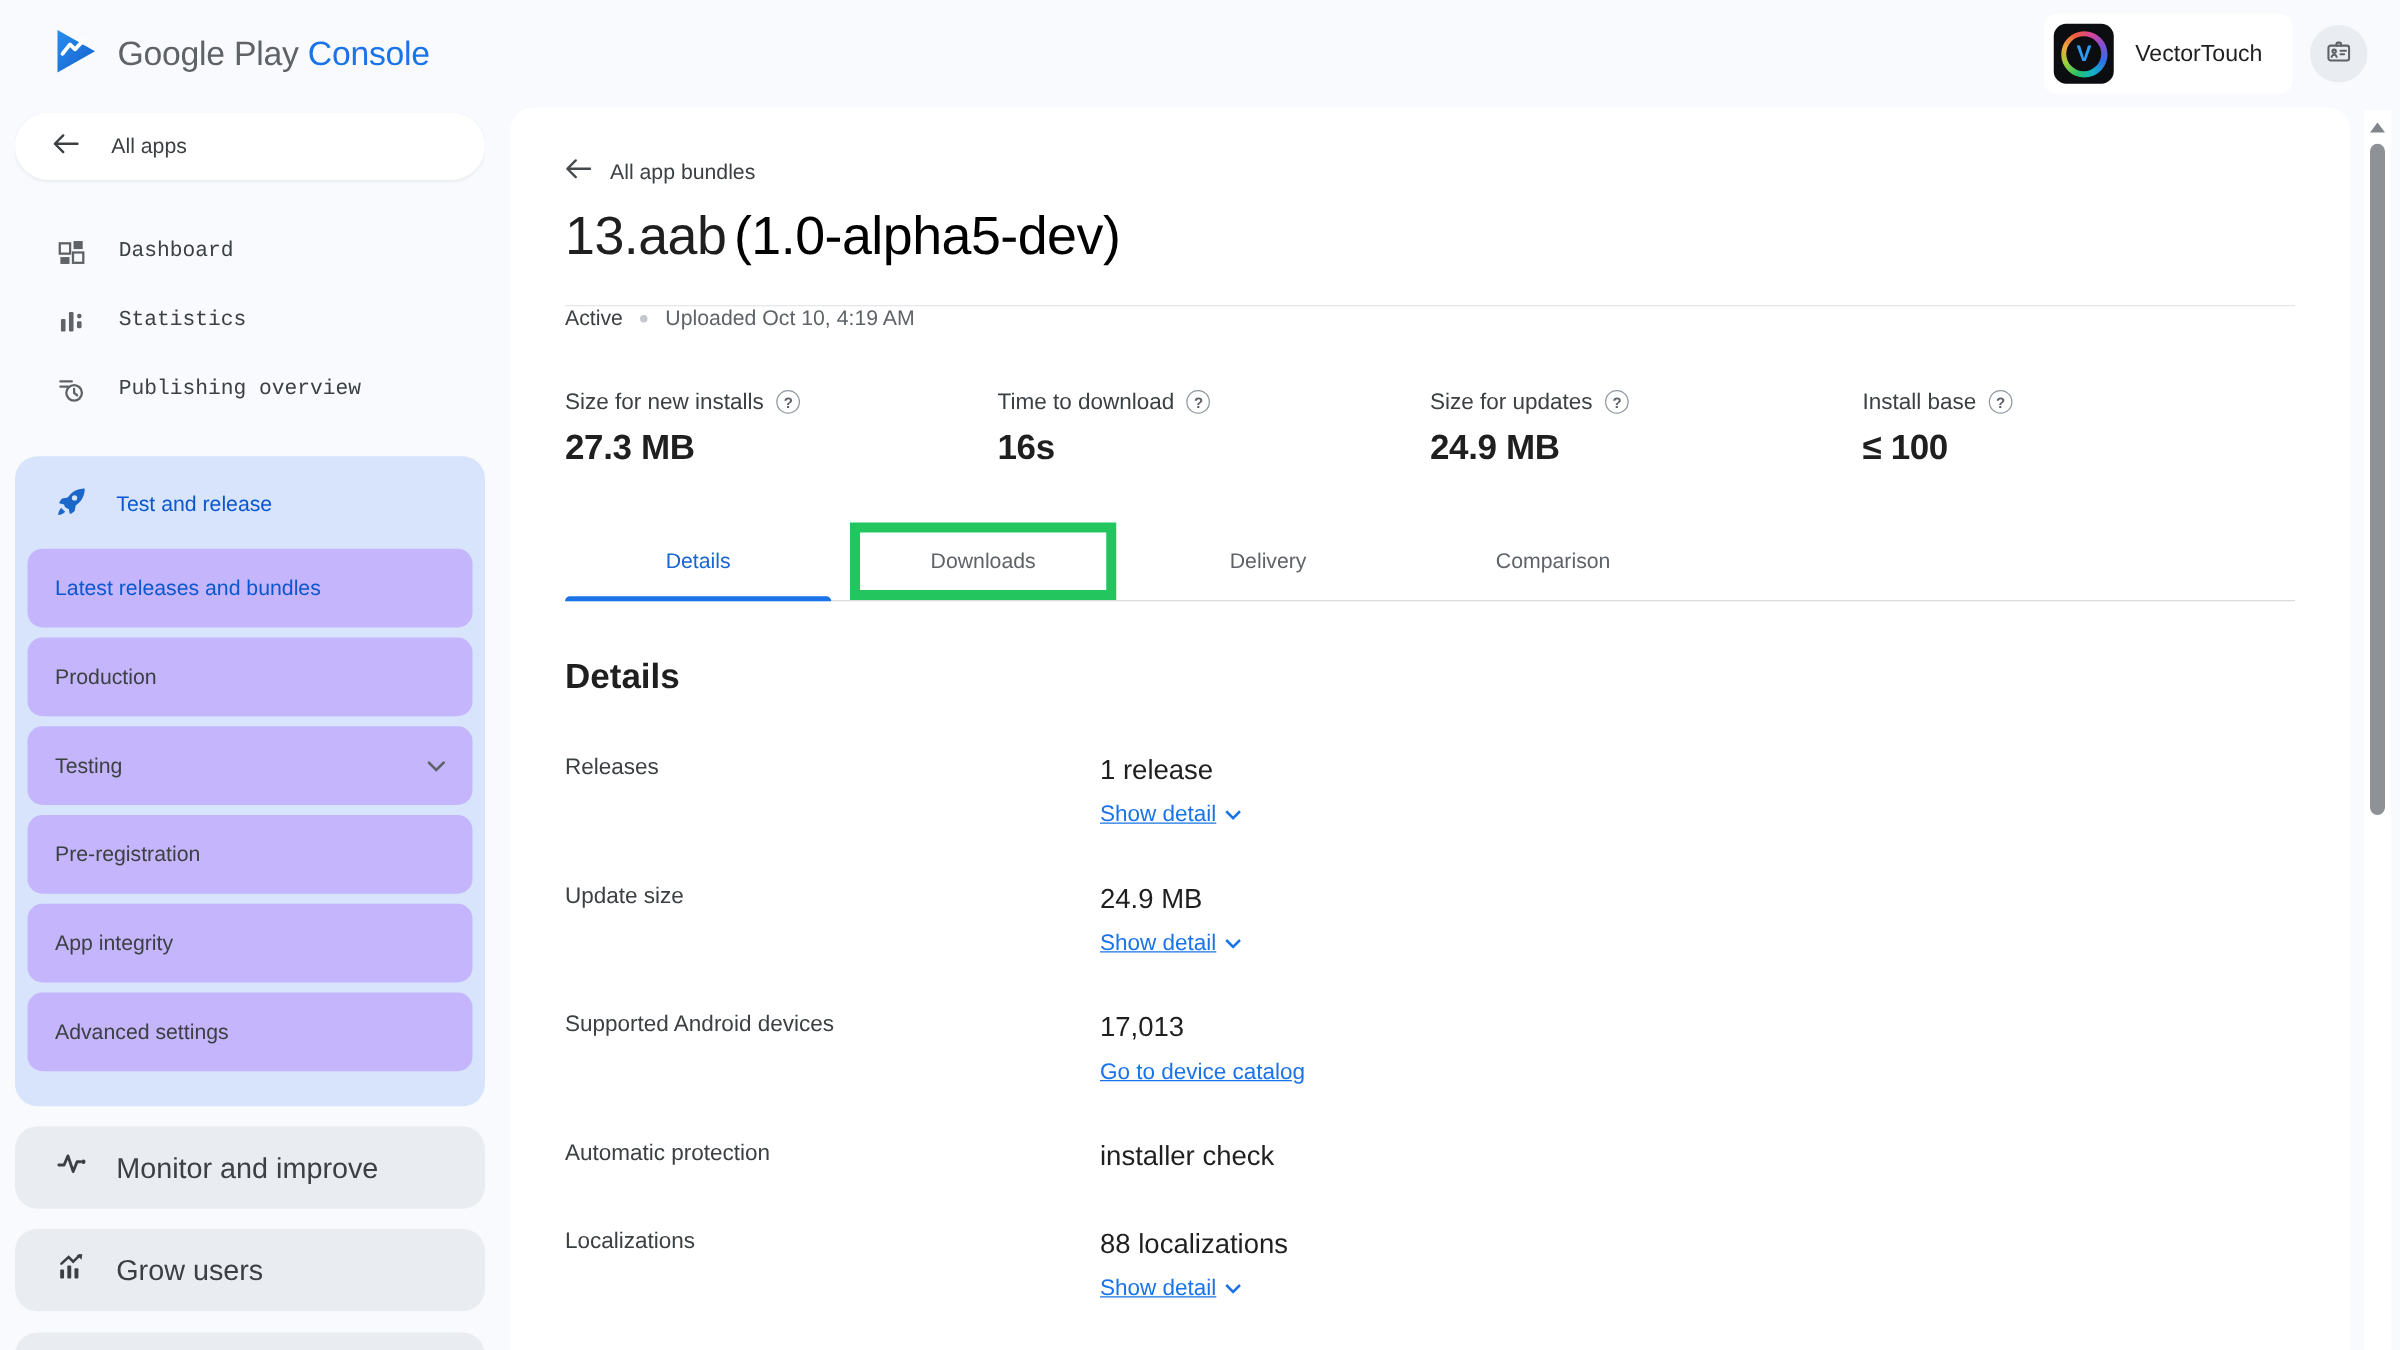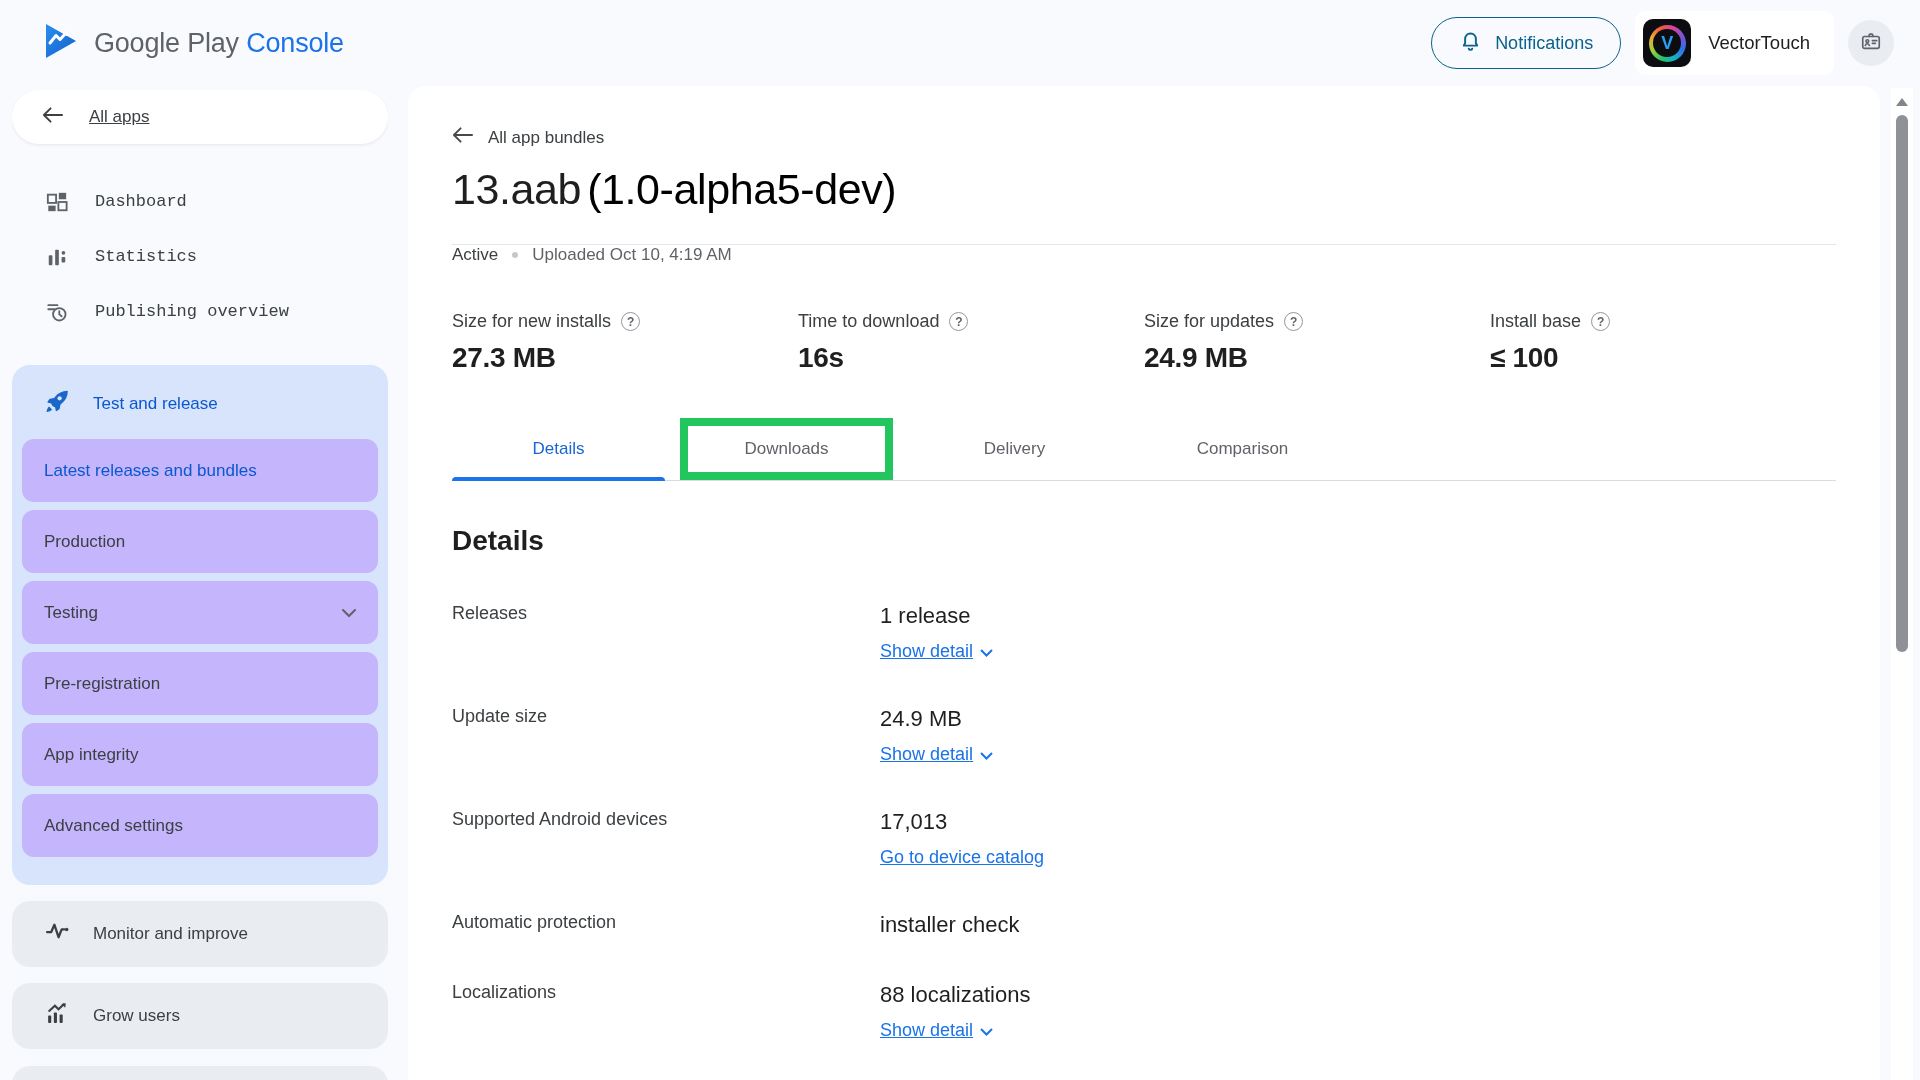--- a/index.html
+++ b/index.html
@@ -27,34 +27,34 @@
   .avatar-core { width:28px; height:28px; border-radius:50%; background:#0c0d11; display:grid; place-items:center;
     color:#2d9cf4; font-size:18px; font-weight:700; }
   .account-name { font-size:18.5px; font-weight:500; color:#1f1f1f; }
   .badge-btn { width:46px; height:46px; border-radius:50%; background:#e9edf2; border:none; display:grid;
     place-items:center; cursor:pointer; }
 
   
   .sidebar { position:absolute; left:12px; top:90px; width:376px; bottom:0; overflow:hidden; }
   .all-apps { height:54px; background:#fff; border-radius:27px; display:flex; align-items:center;
     padding-left:30px; gap:26px; box-shadow:0 1px 3px rgba(60,64,67,.10); font-size:17px; font-weight:500;
-    color:#3c4043; cursor:pointer;text-decoration:underline; }
+    color:#3c4043; cursor:pointer; }
   .nav { margin-top:30px;font-family:Liberation Mono, monospace; }
   .nav-item { display:flex; align-items:center; height:55px; gap:26px; padding-left:33px;
     font-size:17px; color:#3c4043; cursor:pointer; }
   .nav-item .nicon { width:24px; display:grid; place-items:center; }
   .section-blue { margin-top:26px; background:#d7e4fc; border-radius:18px; padding-bottom:20px; }
   .section-blue-header { display:flex; align-items:center; gap:23px; padding:23px 0 19px 31px;
     color:#0b57d0; font-size:17px; font-weight:500; cursor:pointer; }
   .sub-card { margin:0 10px 8px; height:63px; background:#c4b5fd; border-radius:12px; display:flex;
     align-items:center; padding:0 22px; font-size:17px; color:#3c4043; cursor:pointer; }
   .sub-card.active { color:#0b57d0; font-weight:500; }
   .sub-card .chev { margin-left:auto; }
   .section-gray { margin-top:16px; background:#e9edf2; border-radius:18px; height:66px; display:flex;
-    align-items:center; gap:23px; padding-left:33px; font-size:17px; font-weight:500; color:#3c4043;
+    align-items:center; gap:23px; padding-left:33px; font-size:23px; font-weight:500; color:#3c4043;
     cursor:pointer; position:relative; }
   .section-gray.partial { margin-top:17px; height:60px; border-radius:18px 18px 0 0; }
 
   
   .main { position:absolute; left:408px; top:86px; right:40px; bottom:0; background:#fff;
     border-radius:18px 18px 0 0; padding:40px 44px 0; }
   .breadcrumb { display:flex; align-items:center; gap:15px; font-size:17px; color:#3c4043; cursor:pointer; width:max-content; }
   .page-title { margin-top:16px; font-size:43px; font-weight:500; color:#1f1f1f; letter-spacing:-0.4px; }
   .page-title .version { color:#000000; font-weight:400; margin-left:6px; }
   .divider { margin-top:30px; height:1px; background:#e4e6e9; }
@@ -103,29 +103,20 @@
         </linearGradient>
           </defs>
         <path d="M2 2 L32 19 L2 36 Z" fill="url(#pg)"></path>
         <path d="M6 21 L12 13.5 L16 17.5 L22.5 10.5" stroke="#fff" stroke-width="3" fill="none" stroke-linecap="round" stroke-linejoin="round"></path>
         <path d="M24 9 l-5.2 1.2 4 4 Z" fill="#fff"></path>
       </svg>
     </span>
     <span class="logo-text"><span>Google Play </span><span class="blue">Console</span></span>
   </div>
   <div class="header-right">
-    <button class="notif-btn">
-      <span>
-        <svg width="23" height="24" viewBox="0 0 24 24" fill="none" stroke="#0b628c" stroke-width="2" stroke-linecap="round" stroke-linejoin="round">
-          <path d="M12 4.2c-3.4 0-5.6 2.5-5.6 5.8v4.4L5 16.8h14l-1.4-2.4V10c0-3.3-2.2-5.8-5.6-5.8z"></path>
-          <path d="M10.2 20a1.9 1.9 0 0 0 3.6 0"></path>
-        </svg>
-      </span>
-      <span>Notifications</span>
-    </button>
     <div class="account-chip">
       <div class="avatar">
         <div class="avatar-ring">
             <div class="avatar-core">V</div>
           </div>
       </div>
       <span class="account-name">VectorTouch</span>
     </div>
     <button class="badge-btn">
       <span>

